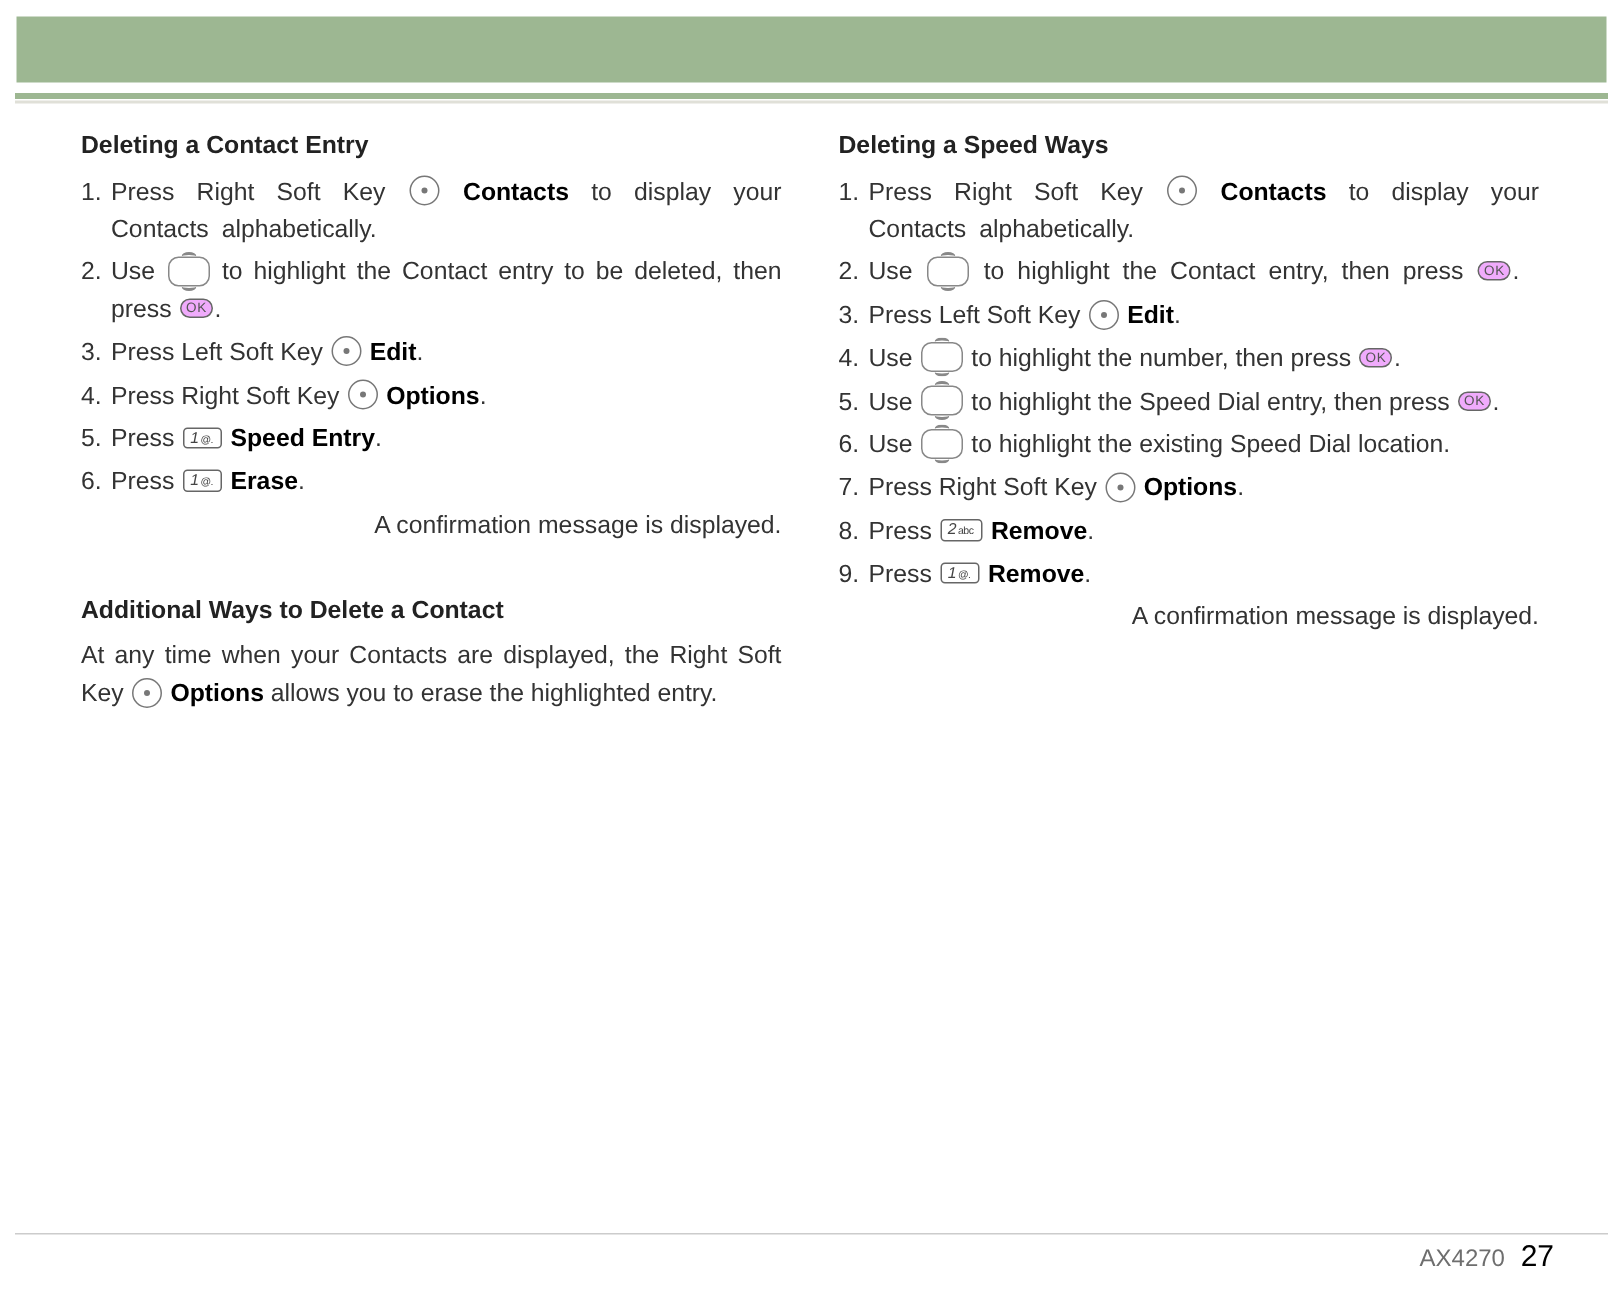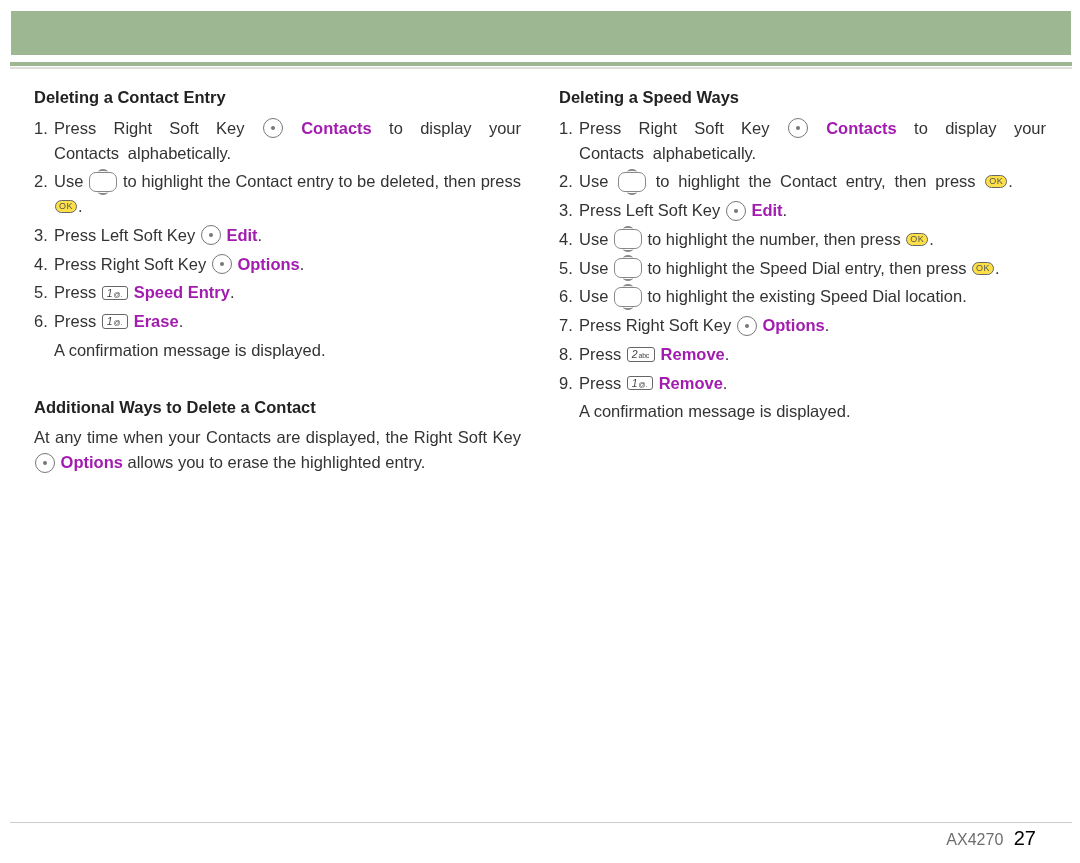--- a/index.html
+++ b/index.html
@@ -16,40 +16,40 @@
     background:#9db792;
     height:46px;
     margin:10px 8px 0 10px;
     box-shadow:0 0 0 1px #fff inset;
   }
   .underbar1{height:4px;margin:6px 8px 0 10px;background:#9db792;}
   .underbar2{height:2px;margin:1px 8px 12px 10px;background:#e0e0d8;}
 
   .content{
     display:flex;
-    padding:0 34px;
+    padding:0 54px;
     gap:38px;
   }
   .col{flex:1;}
 
   .subhead{
     font-weight:700;
     color:#222;
     margin:4px 0 6px;
   }
   .step{
     display:flex;
     margin:4px 0;
   }
   .num{width:20px;flex:0 0 20px;}
   .txt{flex:1;text-align:justify;text-justify:inter-word;}
   .txt.loose{word-spacing:0.25em;}
-  .indent{margin-left:20px;margin-top:2px;}
+  .indent{margin-left:8px;margin-top:2px;text-align:right;}
 
-  .bold{font-weight:700;color:#a21caf;}
+  .bold{font-weight:700;color:#000000;}
 
   
   .ic{
     display:inline-block;
     vertical-align:middle;
     margin:0 1px;
   }
   .softkey{
     width:18px;height:18px;border:1px solid #777;border-radius:50%;
     position:relative;top:-1px;
@@ -67,21 +67,21 @@
     content:"";position:absolute;left:50%;transform:translateX(-50%);
     width:10px;height:4px;border-top:2px solid #888;border-radius:10px 10px 0 0/6px;
   }
   .nav::before{top:-4px;}
   .nav::after{bottom:-4px;transform:translateX(-50%) rotate(180deg);}
 
   .okkey{
     display:inline-block;border:1.2px solid #666;border-radius:7px;
     font-size:9px;padding:1px 3px;font-family:Arial,sans-serif;
     letter-spacing:0.5px;color:#555;line-height:1;position:relative;top:-1px;
-    background:#fde047;
+    background:#f0abfc;
   }
 
   .numkey{
     display:inline-block;border:1.2px solid #666;border-radius:3px;
     font-size:10.5px;padding:1px 5px 1px 4px;font-family:Arial,sans-serif;
     color:#444;line-height:1;position:relative;top:-1px;font-style:italic;
     background:#fff;
   }
   .numkey .sub{font-size:7px;font-style:normal;letter-spacing:-0.3px;margin-left:1px;}
 

